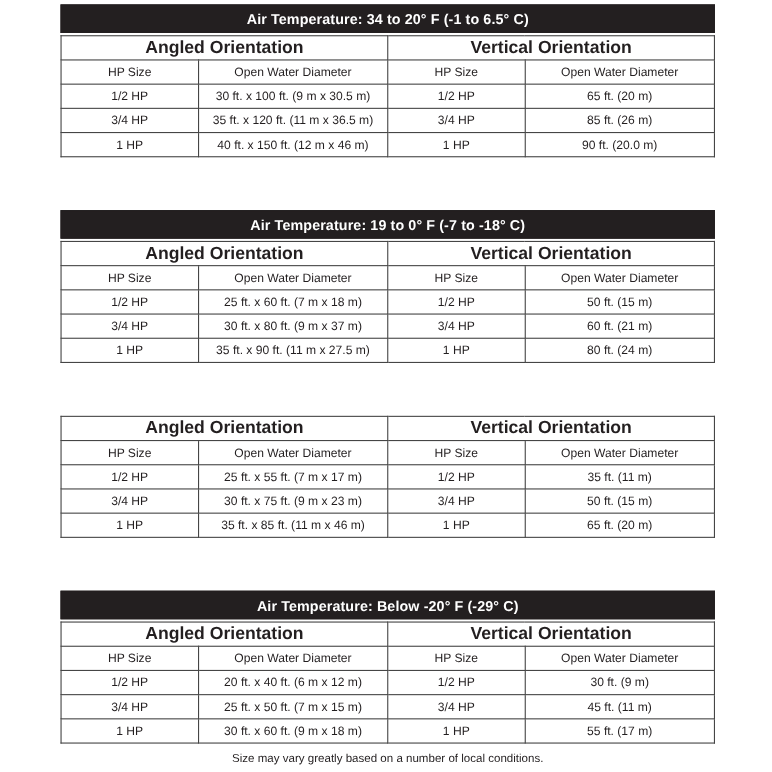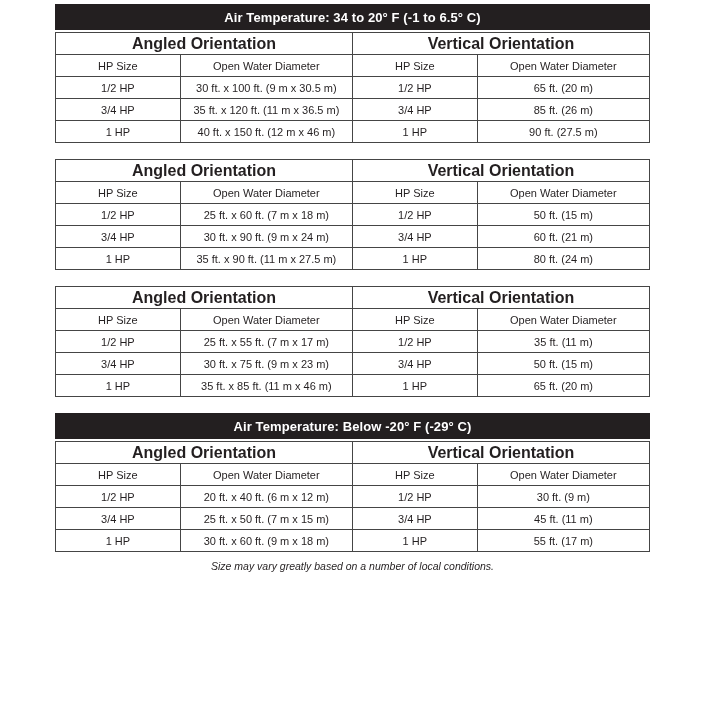--- a/index.html
+++ b/index.html
@@ -7,21 +7,21 @@
     position: relative;
     width: 702px;
     height: 702px;
     background: #ffffff;
     font-family: "Liberation Sans", "DejaVu Sans", sans-serif;
     color: #231f20;
     box-sizing: border-box;
     padding: 4px 52px 0 55px;
     overflow: hidden;
   }
-  .tbl-block { width: 595px; margin-bottom: 16px; }
+  .tbl-block { width: 595px; margin-bottom: 48px; }
   .tbl-block.last { margin-bottom: 6px; }
   .title-bar {
     background: #231f20;
     border: 1px solid #231f20;
     height: 26px;
     display: flex;
     align-items: center;
     justify-content: center;
     box-sizing: border-box;
   }
@@ -46,21 +46,20 @@
     font-size: 11px;
     font-weight: normal;
     padding: 0 2px;
     white-space: nowrap;
     overflow: hidden;
   }
   tr.orient-row th { font-weight: bold; font-size: 16px; }
   .footnotes { width: 595px; margin-top: 7px; text-align: center; }
   .footnotes .line {
     font-size: 10.5px;
-    font-style: italic;
     line-height: 15px;
     color: #231f20;
   }
 </style>
 </head>
 <body>
 
 <div class="page">
 
   <section class="tbl-block">
@@ -94,27 +93,30 @@
       <tr>
         <td>3/4 HP</td>
         <td>35 ft. x 120 ft. (11 m x 36.5 m)</td>
         <td>3/4 HP</td>
         <td>85 ft. (26 m)</td>
       </tr>
       <tr>
         <td>1 HP</td>
         <td>40 ft. x 150 ft. (12 m x 46 m)</td>
         <td>1 HP</td>
-        <td>90 ft. (27.5 m)</td>
+        <td>90 ft. (20.0 m)</td>
       </tr>
     </tbody>
       </table>
   </section>
 
   <section class="tbl-block">
+    <div class="title-bar">
+      <span>Air Temperature: 19 to 0° F (-7 to -18° C)</span>
+    </div>
     <table class="grid">
       <colgroup>
           <col style="width:21%">
           <col style="width:29%">
           <col style="width:21%">
           <col style="width:29%">
         </colgroup>
       <tbody>
           <tr class="orient-row">
         <th colspan="2">Angled Orientation</th>
@@ -127,21 +129,21 @@
         <th>Open Water Diameter</th>
       </tr>
       <tr>
         <td>1/2 HP</td>
         <td>25 ft. x 60 ft. (7 m x 18 m)</td>
         <td>1/2 HP</td>
         <td>50 ft. (15 m)</td>
       </tr>
       <tr>
         <td>3/4 HP</td>
-        <td>30 ft. x 90 ft. (9 m x 24 m)</td>
+        <td>30 ft. x 80 ft. (9 m x 37 m)</td>
         <td>3/4 HP</td>
         <td>60 ft. (21 m)</td>
       </tr>
       <tr>
         <td>1 HP</td>
         <td>35 ft. x 90 ft. (11 m x 27.5 m)</td>
         <td>1 HP</td>
         <td>80 ft. (24 m)</td>
       </tr>
     </tbody>

